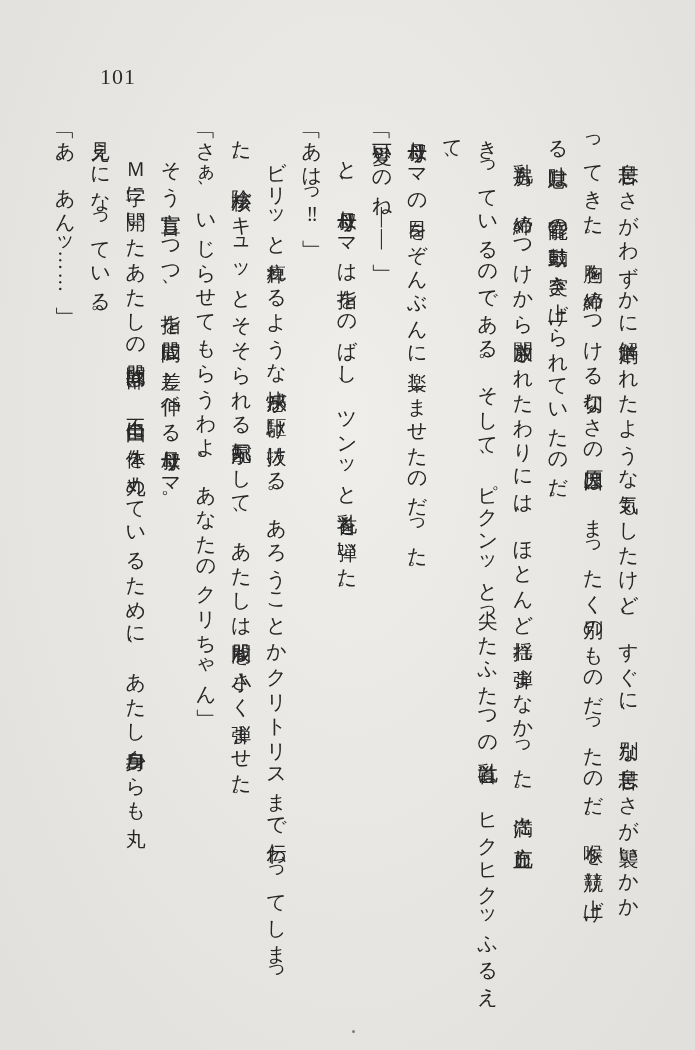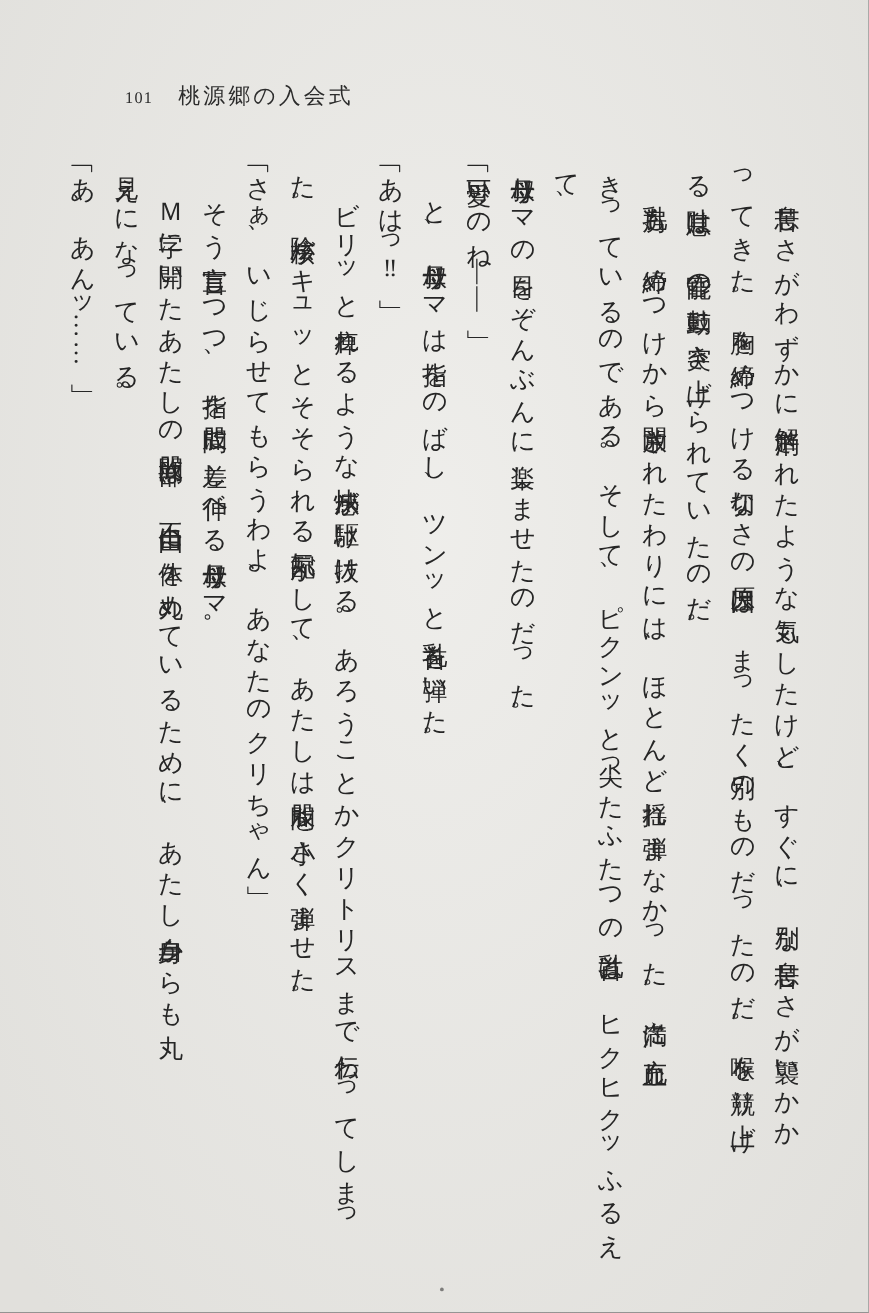--- a/index.html
+++ b/index.html
@@ -20,21 +20,21 @@
   .header {
     position: absolute;
     top: 64px;
     left: 100px;
     display: flex;
     align-items: baseline;
     gap: 20px;
     color: #2c2c2c;
   }
   .page-number {
-    font-size: 13px;
+    font-size: 22px;
     letter-spacing: 1px;
   }
   .chapter-title {
     font-size: 17.5px;
     letter-spacing: 2.5px;
   }
   .text-block {
     position: absolute;
     top: 126px;
     left: 83px;
@@ -65,21 +65,20 @@
     background: rgba(40,40,40,0.55);
   }
 </style>
 </head>
 <body>
 
 <div class="page" style="background-color: rgb(233, 232, 228);">
 
   <div class="header">
     <span class="page-number">101</span>
-    <span class="chapter-title">桃源郷の入会式</span>
   </div>
 
   <div class="text-block" id="text-block" style="color: rgb(38, 38, 38);">
       <p class="text-line indent">息苦しさがわずかに解消されたような気もしたけど、すぐに、別な息苦しさが襲いかか</p>
       <p class="text-line">ってきた。胸を締めつける切なさの原因は、まったく別のものだったのだ。喉を競り上げ</p>
       <p class="text-line">る吐息は、官能の鼓動に突き上げられていたのだ。</p>
       <p class="text-line indent">乳房も、締めつけから開放されたわりには、ほとんど揺れ弾まなかった。満々に充血し</p>
       <p class="text-line">きっているのである。そして、ピクンッと尖ったふたつの乳首は、ヒクヒクッふるえて、</p>
       <p class="text-line">叔母サマの目をぞんぶんに楽しませたのだった。</p>
       <p class="text-line">「可愛いのね——」</p>

